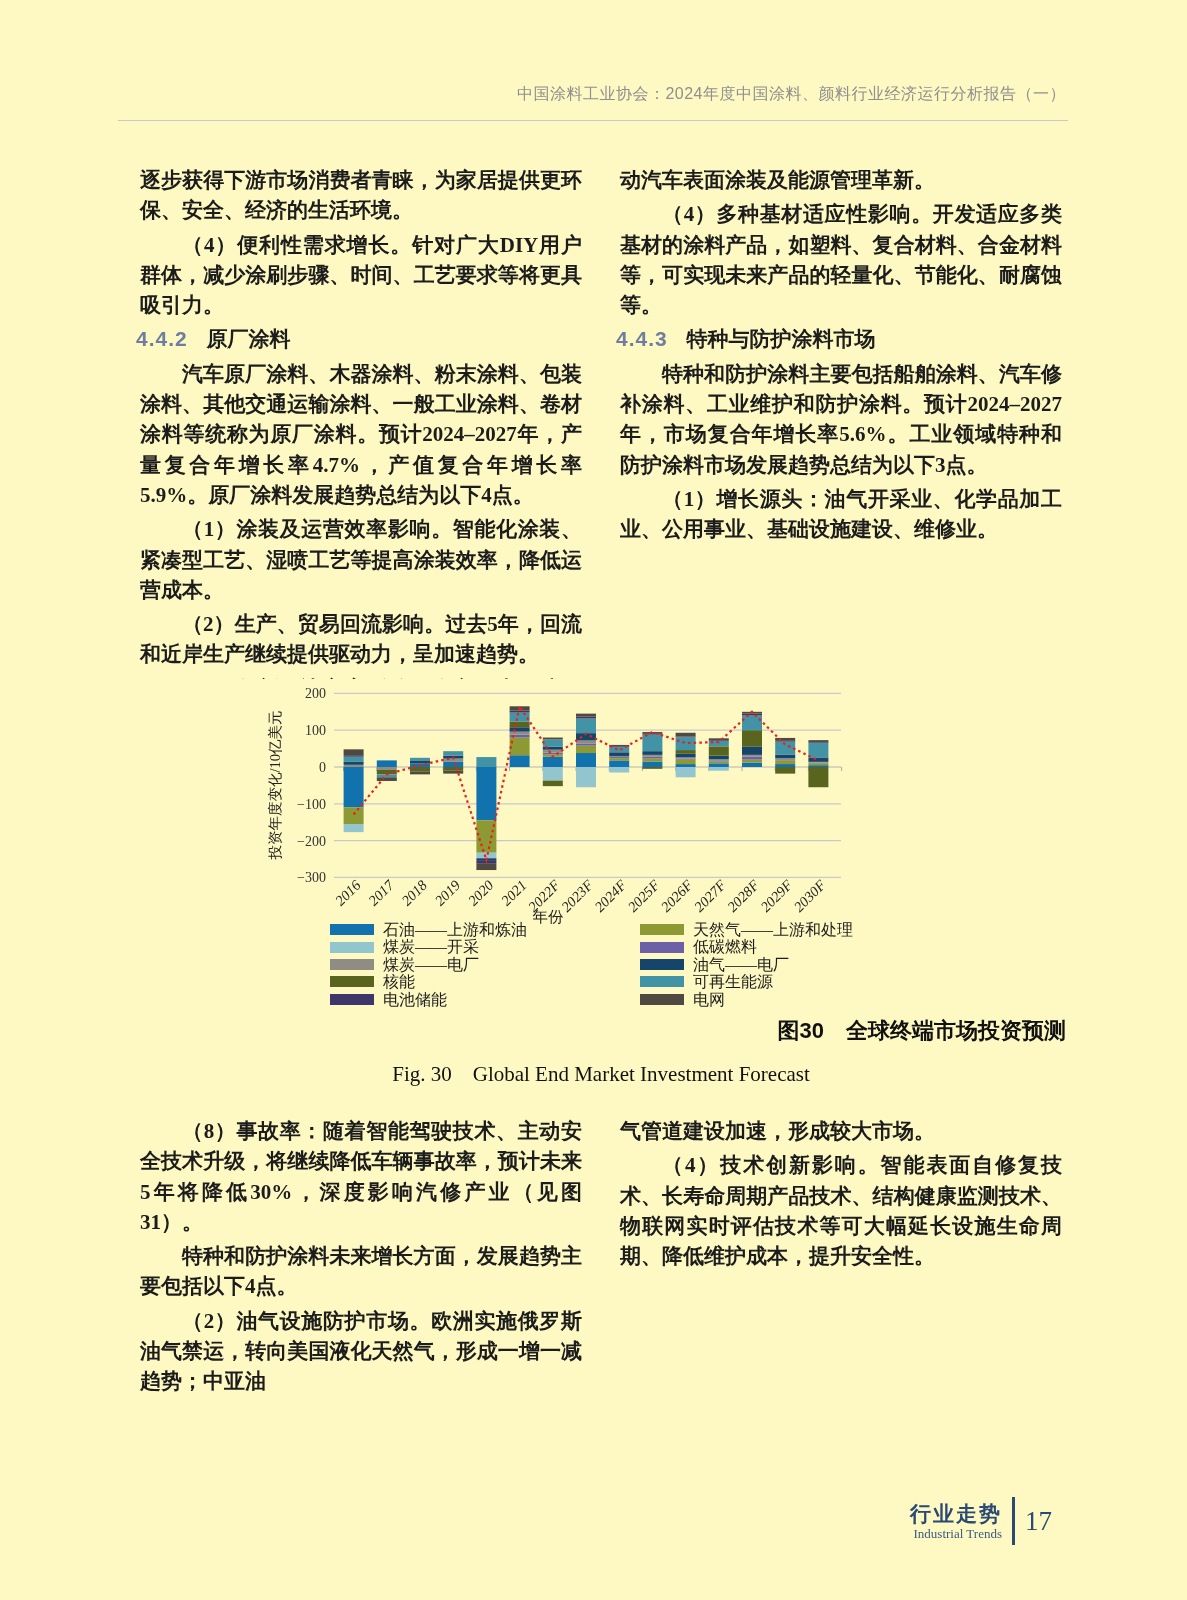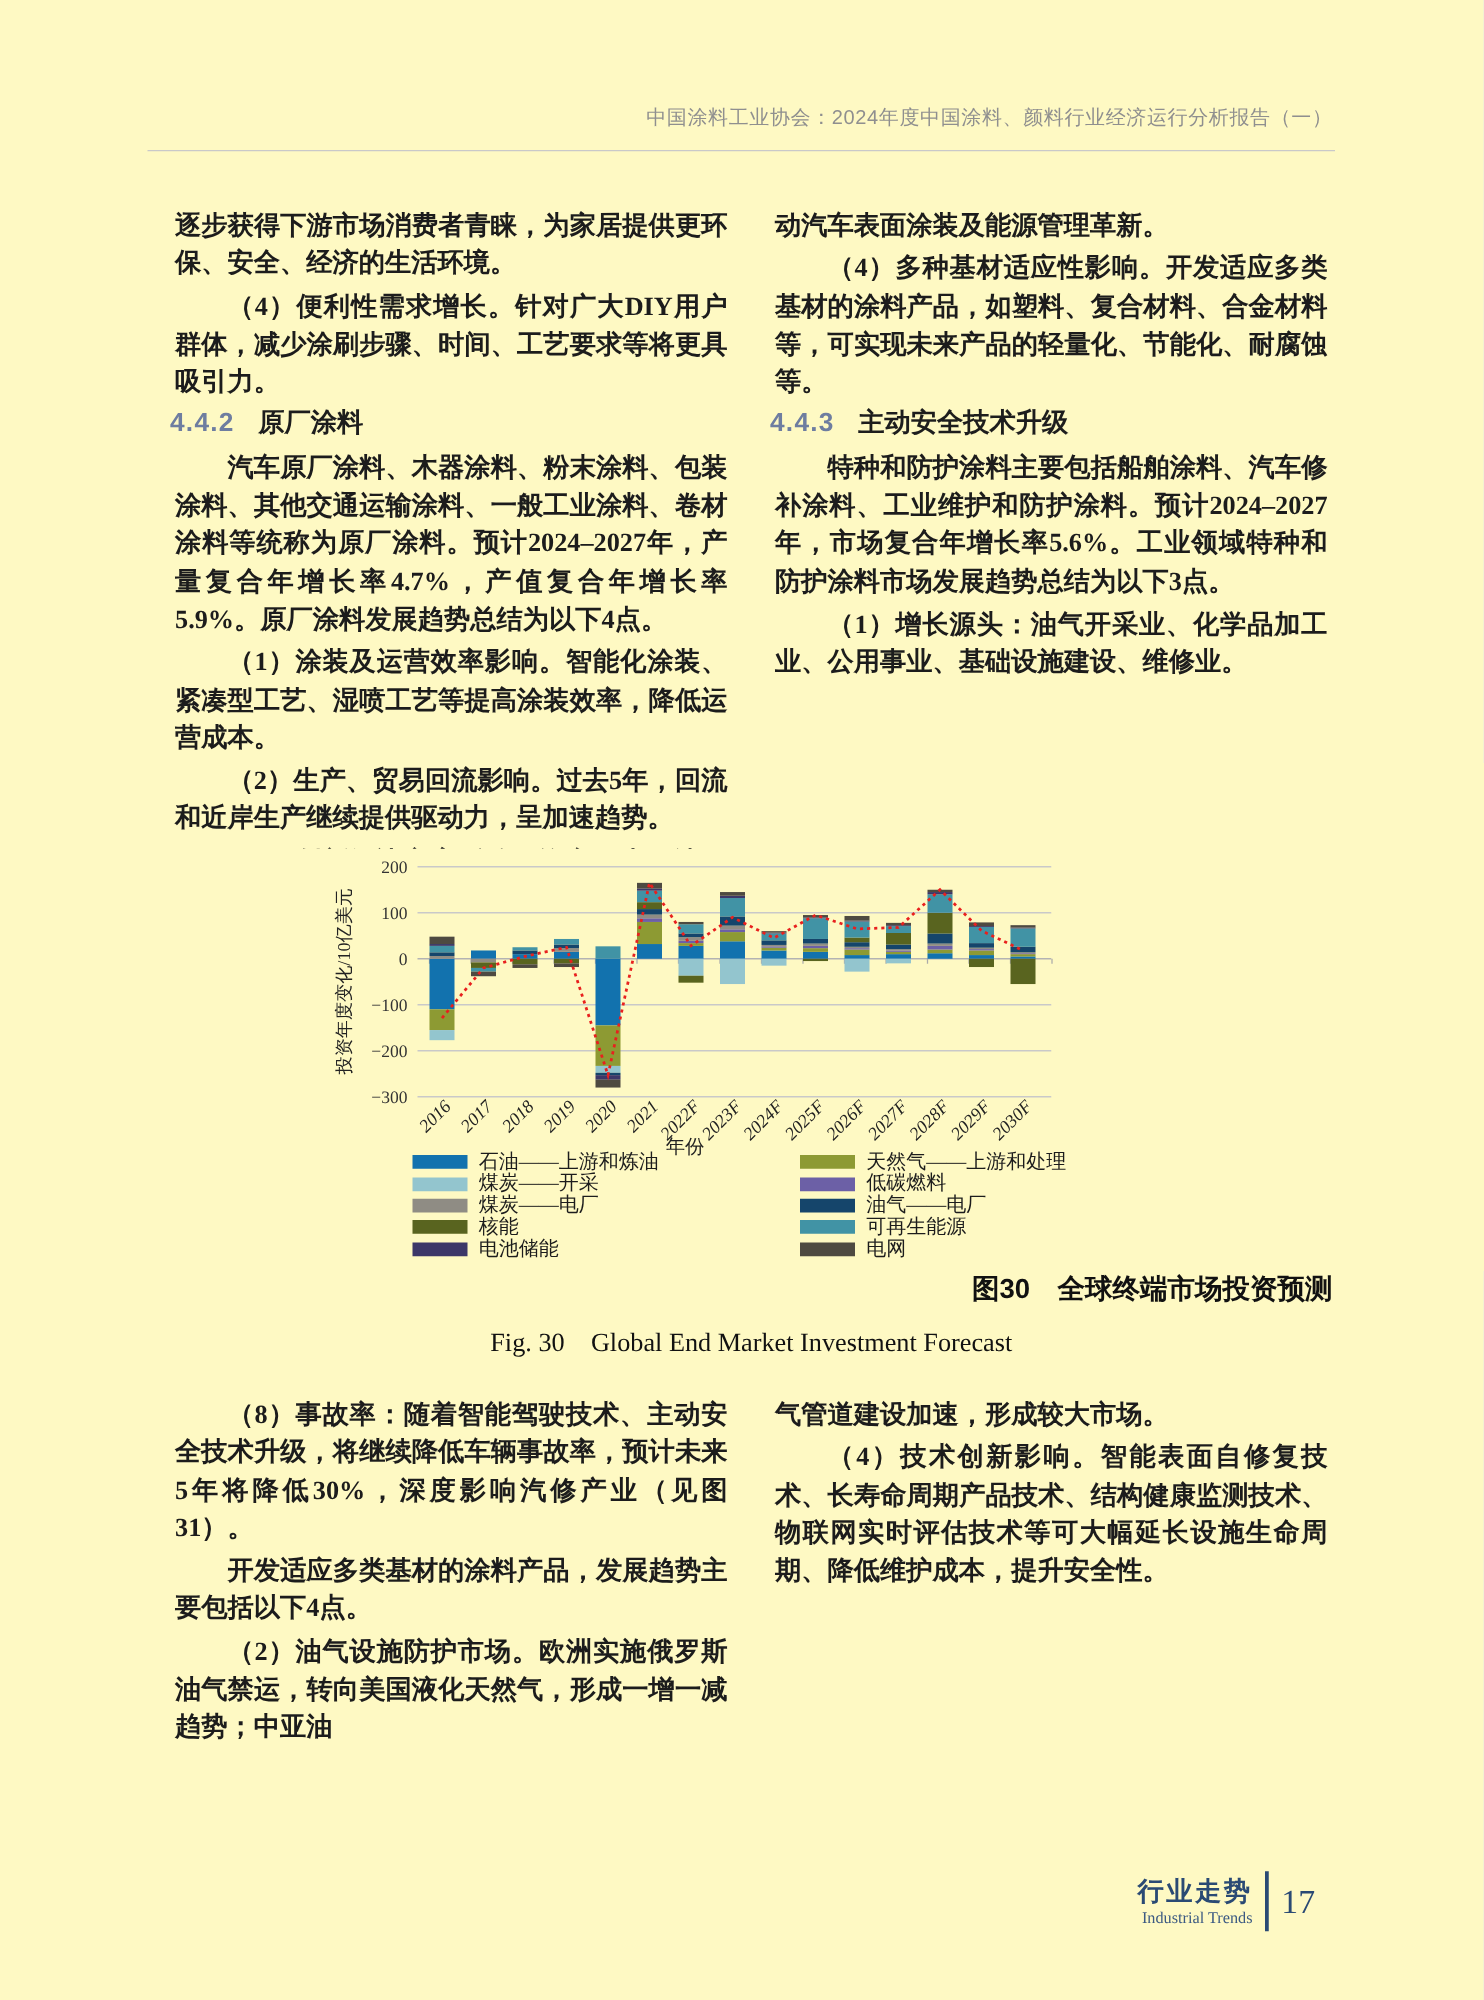--- a/index.html
+++ b/index.html
@@ -57,21 +57,21 @@
         <p class="para indent">（4）便利性需求增长。针对广大DIY用户群体，减少涂刷步骤、时间、工艺要求等将更具吸引力。</p>
         <div class="sec-heading"><span class="sec-num">4.4.2</span><span class="sec-title">原厂涂料</span></div>
         <p class="para indent">汽车原厂涂料、木器涂料、粉末涂料、包装涂料、其他交通运输涂料、一般工业涂料、卷材涂料等统称为原厂涂料。预计2024–2027年，产量复合年增长率4.7%，产值复合年增长率5.9%。原厂涂料发展趋势总结为以下4点。</p>
         <p class="para indent">（1）涂装及运营效率影响。智能化涂装、紧凑型工艺、湿喷工艺等提高涂装效率，降低运营成本。</p>
         <p class="para indent">（2）生产、贸易回流影响。过去5年，回流和近岸生产继续提供驱动力，呈加速趋势。</p>
         <p class="para indent">（3）创新解决方案影响。汽车亚光面漆、透明面漆、太阳能热管理、纳米颜料、自修复涂料、自清洁涂料、储能涂料、低温固化涂料、数字喷涂等技术创新推</p>
       </div>
     <div class="col">
         <p class="para">动汽车表面涂装及能源管理革新。</p>
         <p class="para indent">（4）多种基材适应性影响。开发适应多类基材的涂料产品，如塑料、复合材料、合金材料等，可实现未来产品的轻量化、节能化、耐腐蚀等。</p>
-        <div class="sec-heading"><span class="sec-num">4.4.3</span><span class="sec-title">主动安全技术升级</span></div>
+        <div class="sec-heading"><span class="sec-num">4.4.3</span><span class="sec-title">特种与防护涂料市场</span></div>
         <p class="para indent">特种和防护涂料主要包括船舶涂料、汽车修补涂料、工业维护和防护涂料。预计2024–2027年，市场复合年增长率5.6%。工业领域特种和防护涂料市场发展趋势总结为以下3点。</p>
         <p class="para indent">（1）增长源头：油气开采业、化学品加工业、公用事业、基础设施建设、维修业。</p>
       </div>
   </div>
 
   <svg id="chart-svg" width="620" height="262">
       <g>
         <line x1="78" y1="21.4" x2="585" y2="21.4" stroke="#C9C9C9" stroke-width="1.2"></line>
         <text x="70" y="26.4" text-anchor="end" font-size="14" fill="#333" font-family="&quot;Liberation Serif&quot;,serif">200</text>
         <line x1="78" y1="58.199999999999996" x2="585" y2="58.199999999999996" stroke="#C9C9C9" stroke-width="1.2"></line>
@@ -294,21 +294,21 @@
         </div>
       </div>
   </div>
 
   <div class="cap-cn">图30　全球终端市场投资预测</div>
   <div class="cap-en">Fig. 30　Global End Market Investment Forecast</div>
 
   <div class="cols bottom">
     <div class="col">
         <p class="para indent">（8）事故率：随着智能驾驶技术、主动安全技术升级，将继续降低车辆事故率，预计未来5年将降低30%，深度影响汽修产业（见图31）。</p>
-        <p class="para indent">开发适应多类基材的涂料产品，发展趋势主要包括以下4点。</p>
+        <p class="para indent">特种和防护涂料未来增长方面，发展趋势主要包括以下4点。</p>
         <p class="para indent">（2）油气设施防护市场。欧洲实施俄罗斯油气禁运，转向美国液化天然气，形成一增一减趋势；中亚油</p>
       </div>
     <div class="col">
         <p class="para">气管道建设加速，形成较大市场。</p>
         <p class="para indent">（4）技术创新影响。智能表面自修复技术、长寿命周期产品技术、结构健康监测技术、物联网实时评估技术等可大幅延长设施生命周期、降低维护成本，提升安全性。</p>
       </div>
   </div>
 
   <div class="footer">
     <div class="footer-labels">

